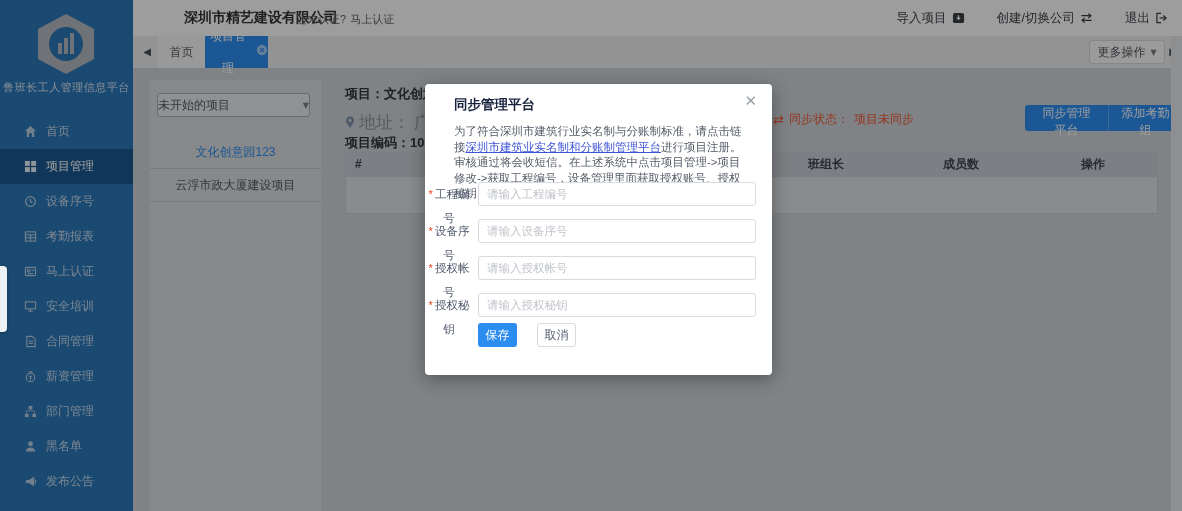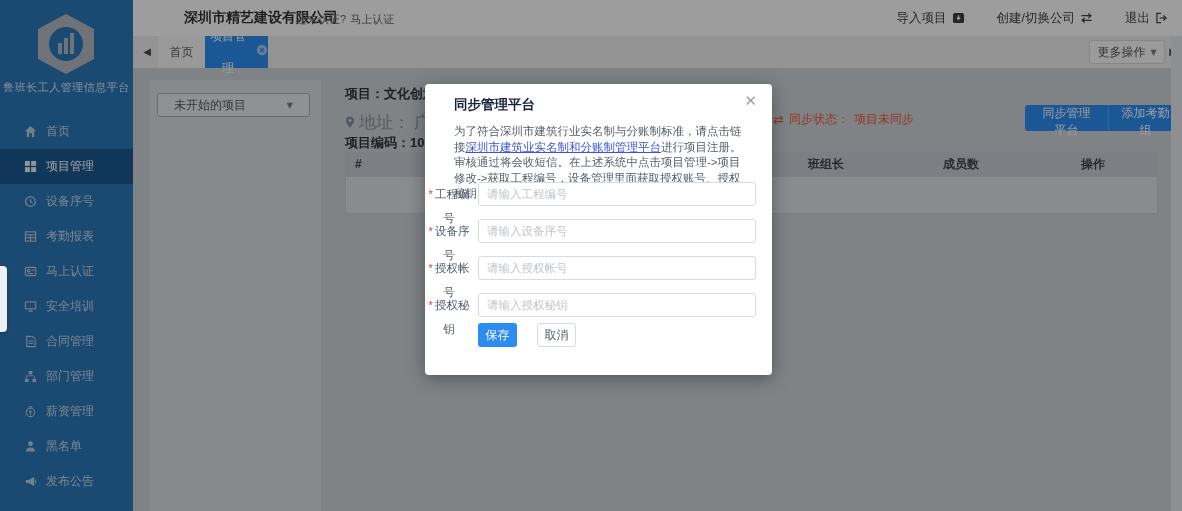--- a/index.html
+++ b/index.html
@@ -35,21 +35,21 @@
   .tab { position:absolute; top:0; height:32px; line-height:32px; text-align:center; font-size:12px; cursor:pointer; }
   .tab.home { left:25px; width:47px; background:#f7f7f7; color:#5a5f66; }
   .tab.active-tab { left:72px; width:63px; background:#2d8cf0; color:#fff; display:flex; align-items:center; justify-content:center; gap:5px; }
   .more-actions { position:absolute; right:17px; top:4px; width:76px; height:24px; background:#fafafa; border:1px solid #d9d9d9; border-radius:3px; font-size:12px; color:#50555b; display:flex; align-items:center; justify-content:center; gap:5px; cursor:pointer; font-family:inherit; }
   .caret { font-size:8px; color:#7a7f85; font-family:"DejaVu Sans",sans-serif; }
 
   
   .content { position:absolute; left:133px; top:68px; width:1049px; height:443px; background:#ced3d8; }
 
   .project-panel { position:absolute; left:17px; top:12px; width:171px; height:431px; background:#dadde1; }
-  .dropdown { position:absolute; left:7px; top:13px; width:153px; height:24px; background:#e9ebee; border:1px solid #a9aeb5; border-radius:3px; display:flex; align-items:center; padding:0 16px; font-size:12px; color:#55595f; cursor:pointer; }
+  .dropdown { position:absolute; left:7px; top:13px; width:153px; height:24px; background:#e9ebee; border:1px solid #a9aeb5; border-radius:3px; display:flex; align-items:center; padding:0 0; font-size:12px; color:#55595f; cursor:pointer; }
   .dropdown .caret { margin-left:auto; }
   .plist { position:absolute; left:0; top:56px; width:171px; }
   .pitem { height:33px; line-height:33px; text-align:center; font-size:12px; color:#55595f; border-bottom:1px solid #c3c8cd; cursor:pointer; }
   .pitem.selected { color:#2d8cf0; }
 
   .d-line1 { position:absolute; left:212px; top:17px; font-size:13px; font-weight:bold; color:#33373c; white-space:nowrap; }
   .d-line2 { position:absolute; left:212px; top:43px; font-size:17px; color:#8d939c; display:flex; align-items:center; gap:4px; white-space:nowrap; }
   .sync-status { position:absolute; left:640px; top:43px; font-size:12px; color:#f05a36; display:flex; align-items:center; gap:5px; white-space:nowrap; }
   .sync-status .swap { font-family:"DejaVu Sans",sans-serif; font-size:13px; }
   .d-line3 { position:absolute; left:212px; top:66px; font-size:13px; font-weight:bold; color:#33373c; white-space:nowrap; }
@@ -171,37 +171,37 @@
             <svg width="13" height="13" viewBox="0 0 14 14" fill="none" stroke="currentColor" stroke-width="1.2">
               <path d="M3 1.5h6l3 3V12.5H3z"></path>
               <line x1="5" y1="6.5" x2="10" y2="6.5"></line>
               <line x1="5" y1="9" x2="10" y2="9"></line>
             </svg>
           </span>
         <span>合同管理</span>
       </div>
       <div class="menu-item">
         <span class="mi">
+            <svg width="13" height="13" viewBox="0 0 14 14" fill="none" stroke="currentColor" stroke-width="1.2">
+              <circle cx="7" cy="8" r="4.5"></circle>
+              <path d="M5 2h4M5.5 6l1.5 2 1.5-2M7 8v3"></path>
+            </svg>
+          </span>
+        <span>薪资管理</span>
+      </div>
+      <div class="menu-item">
+        <span class="mi">
             <svg width="13" height="13" viewBox="0 0 14 14" fill="currentColor">
               <rect x="5" y="1" width="4" height="3.5"></rect>
               <rect x="1" y="9.5" width="4" height="3.5"></rect>
               <rect x="9" y="9.5" width="4" height="3.5"></rect>
               <path d="M6.6 4.5h.8v2.2H3v2.8h-.8V5.9h4.4zM7.4 4.5v2.2h4.4v2.8H11V5.9H6.6z"></path>
             </svg>
           </span>
         <span>部门管理</span>
-      </div>
-      <div class="menu-item">
-        <span class="mi">
-            <svg width="13" height="13" viewBox="0 0 14 14" fill="none" stroke="currentColor" stroke-width="1.2">
-              <circle cx="7" cy="8" r="4.5"></circle>
-              <path d="M5 2h4M5.5 6l1.5 2 1.5-2M7 8v3"></path>
-            </svg>
-          </span>
-        <span>薪资管理</span>
       </div>
       <div class="menu-item">
         <span class="mi">
             <svg width="13" height="13" viewBox="0 0 14 14" fill="currentColor">
               <circle cx="7" cy="4" r="2.6"></circle>
               <path d="M2 12.5c0-2.8 2.2-4.4 5-4.4s5 1.6 5 4.4z"></path>
             </svg>
           </span>
         <span>黑名单</span>
       </div>
@@ -273,20 +273,24 @@
     <span class="tab-arrow right">▶</span>
   </div>
 
   <main class="content">
 
     <section class="project-panel">
       <div class="dropdown">
         <span>未开始的项目</span>
         <span class="caret">▼</span>
       </div>
+      <div class="plist">
+        <div class="pitem selected">文化创意园123</div>
+        <div class="pitem">云浮市政大厦建设项目</div>
+      </div>
     </section>
 
     <div class="d-line1">
       <span>项目：</span><span>文化创意园</span>
     </div>
 
     <div class="d-line2">
       <span><svg width="10" height="12" viewBox="0 0 10 13" fill="#7d8fa8">
             <path d="M5 .5A4.4 4.4 0 0 1 9.4 5C9.4 8 5 12.7 5 12.7S.6 8 .6 5A4.4 4.4 0 0 1 5 .5z"></path>
             <circle cx="5" cy="4.8" r="1.7" fill="#ced3d8"></circle>

